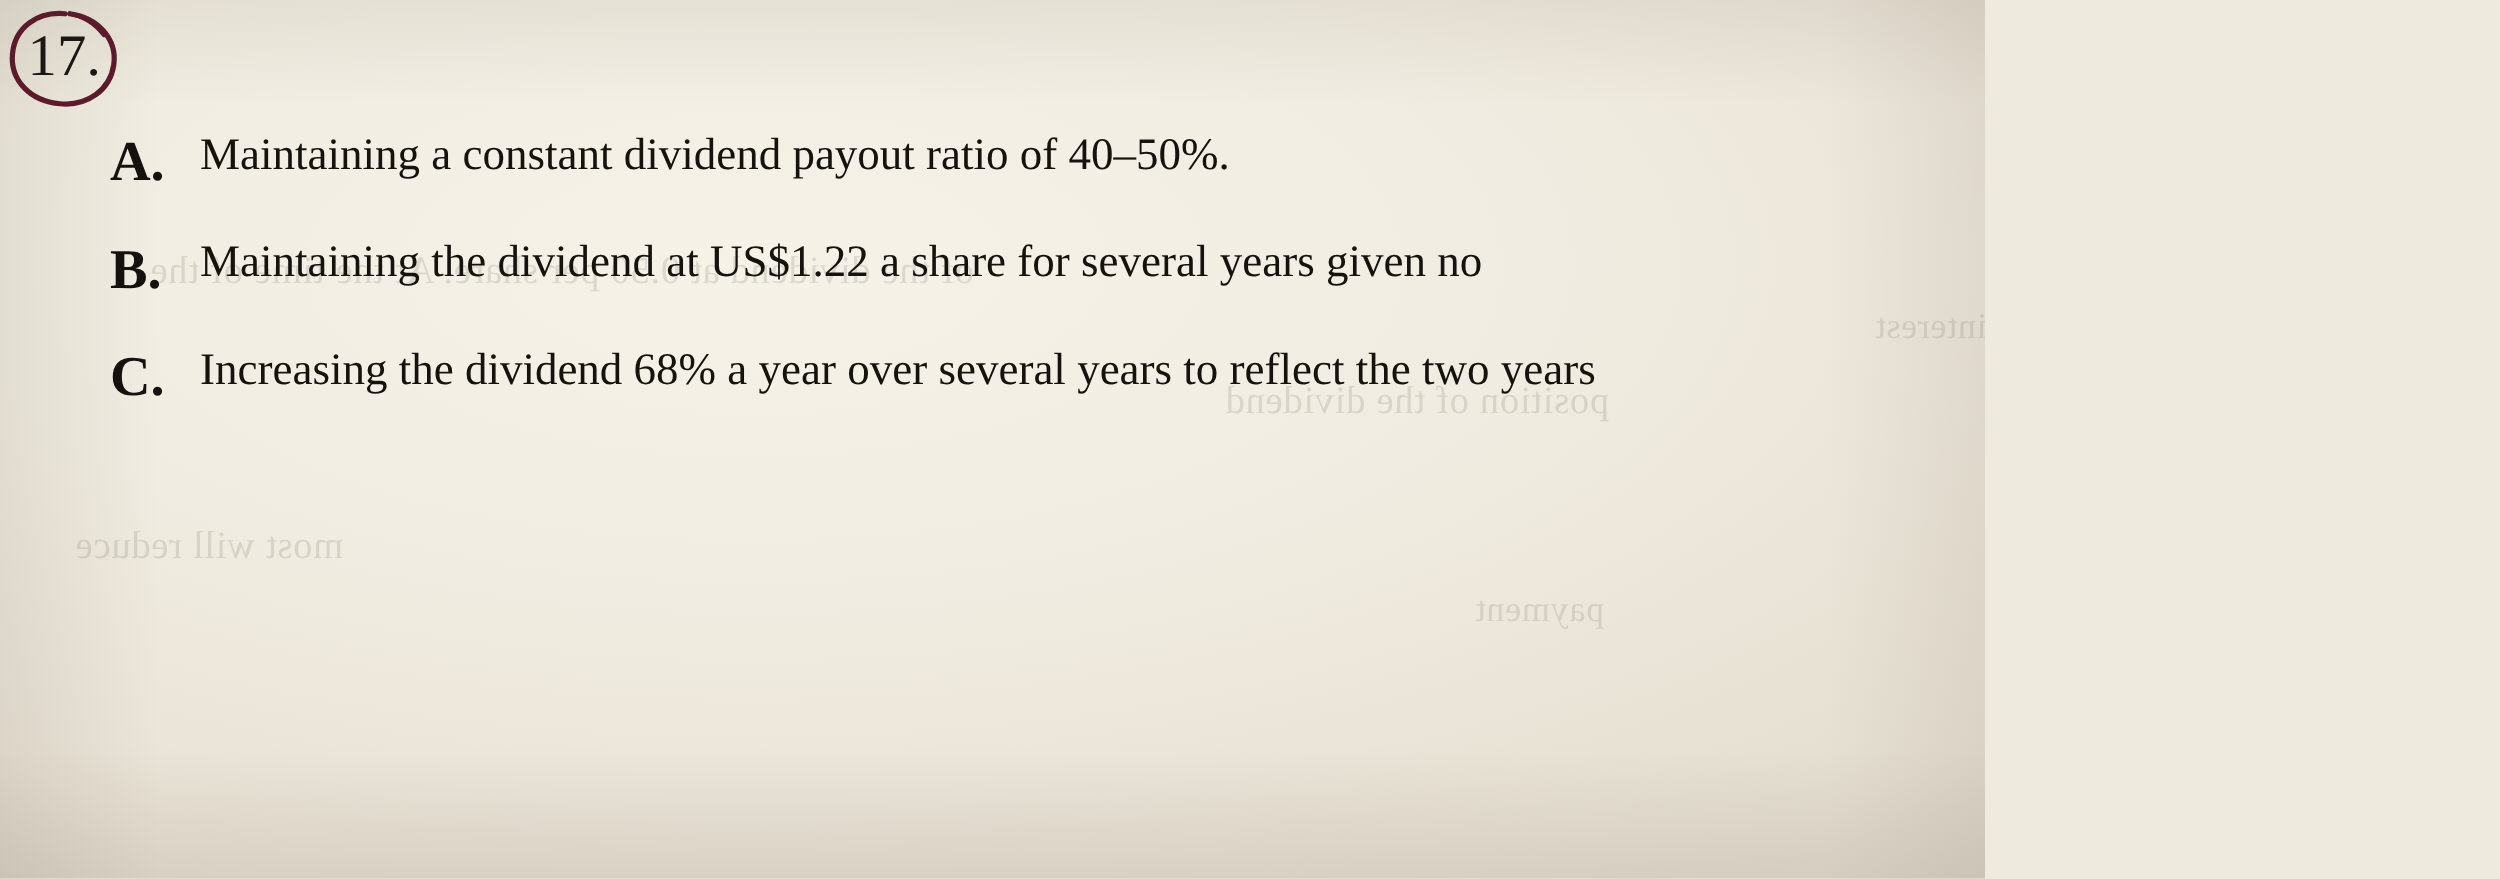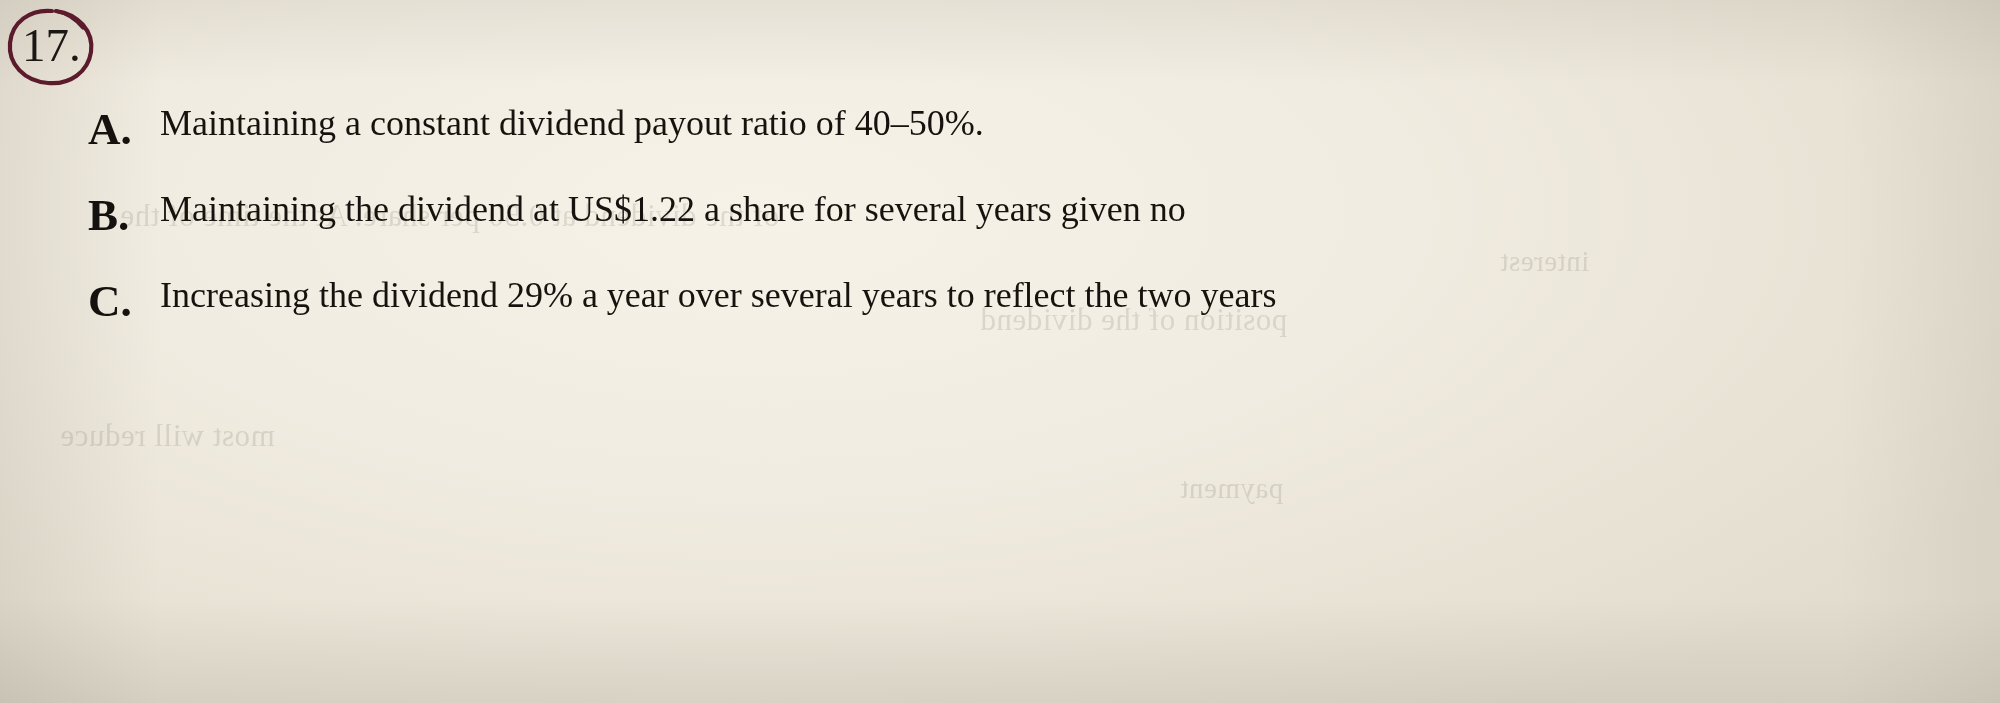--- a/index.html
+++ b/index.html
@@ -10,21 +10,21 @@
     width: 2000px;
     height: 703px;
     overflow: hidden;
     background: #efeade;
     font-family: "Liberation Serif", serif;
   }
 
   
   .page {
     position: relative;
-    width: 2000px;
+    width: 1588px;
     height: 703px;
     background:
       radial-gradient(ellipse 1400px 600px at 38% 30%, #f6f2e8 0%, #f1ece1 45%, #e9e3d6 78%, #e3ddd0 100%);
     overflow: hidden;
   }
   .page::after {
     
     content: "";
     position: absolute;
     inset: 0;
@@ -167,19 +167,19 @@
       <div class="choice">
         <div class="choice-letter">B.</div>
         <div class="choice-text">
           <span>Maintaining the dividend at US$1.22 a share for several years given no</span>
         </div>
       </div>
 
       <div class="choice">
         <div class="choice-letter">C.</div>
         <div class="choice-text">
-          <span>Increasing the dividend 29% a year over several years to reflect the two years</span>
+          <span>Increasing the dividend 68% a year over several years to reflect the two years</span>
         </div>
       </div>
 
     </div>
   </div>
 </div>
 
 </body></html>

